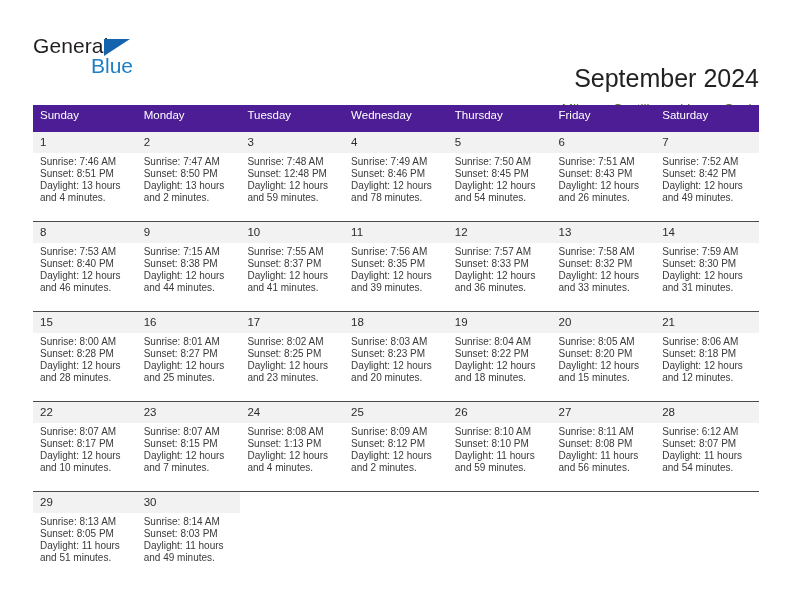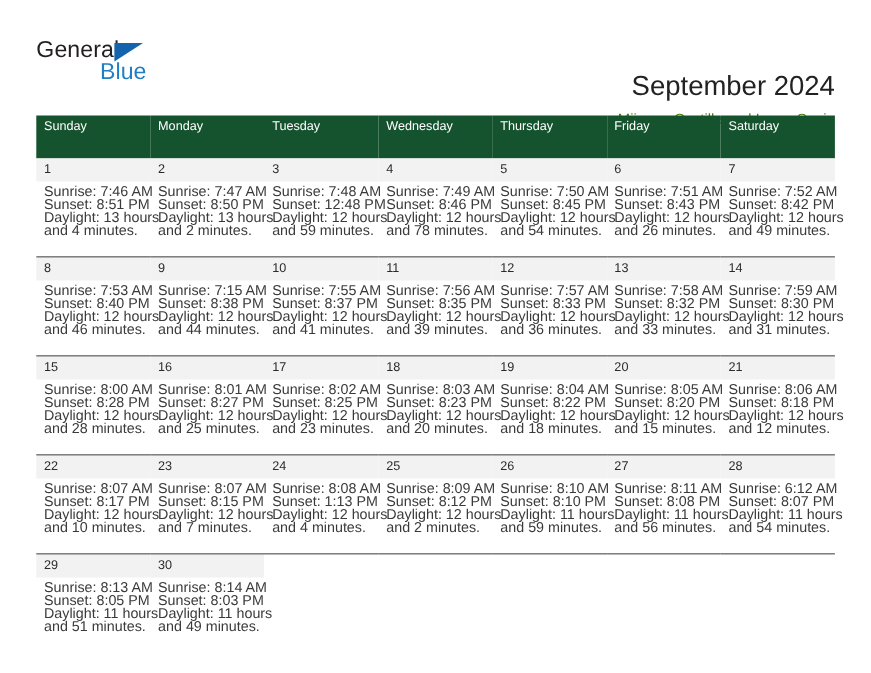--- a/index.html
+++ b/index.html
@@ -90,26 +90,26 @@
   
   .cal {
     position: absolute;
     left: 33px;
     top: 105px;
     width: 726px;
     border-collapse: collapse;
     table-layout: fixed;
   }
   .cal th {
-    background: #14532d;
+    background: #4c1d95;
     color: #ffffff;
     font-size: 11.5px;
     font-weight: normal;
     text-align: left;
-    padding: 4px 0 22px 7px;
+    padding: 4px 0 10px 7px;
     height: 11px;
     line-height: 13px;
     margin-left: 13px;
   }
 
   .cal td {
     vertical-align: top;
     padding: 0;
     width: 103.7px;
     border-top: 1px solid #4a4a4a;
@@ -132,21 +132,21 @@
     box-sizing: content-box;
   }
   .cell.blank {
     background: transparent;
   }
   .cell.blank .daynum {
     background: transparent;
   }
   .info {
     padding: 3px 5px 0 7px;
-    font-size: 13px;
+    font-size: 10px;
     line-height: 12.1px;
     color: #3a3a3a;
   }
   .info div {
     white-space: nowrap;
   }
 </style>
 </head>
 <body>
 

